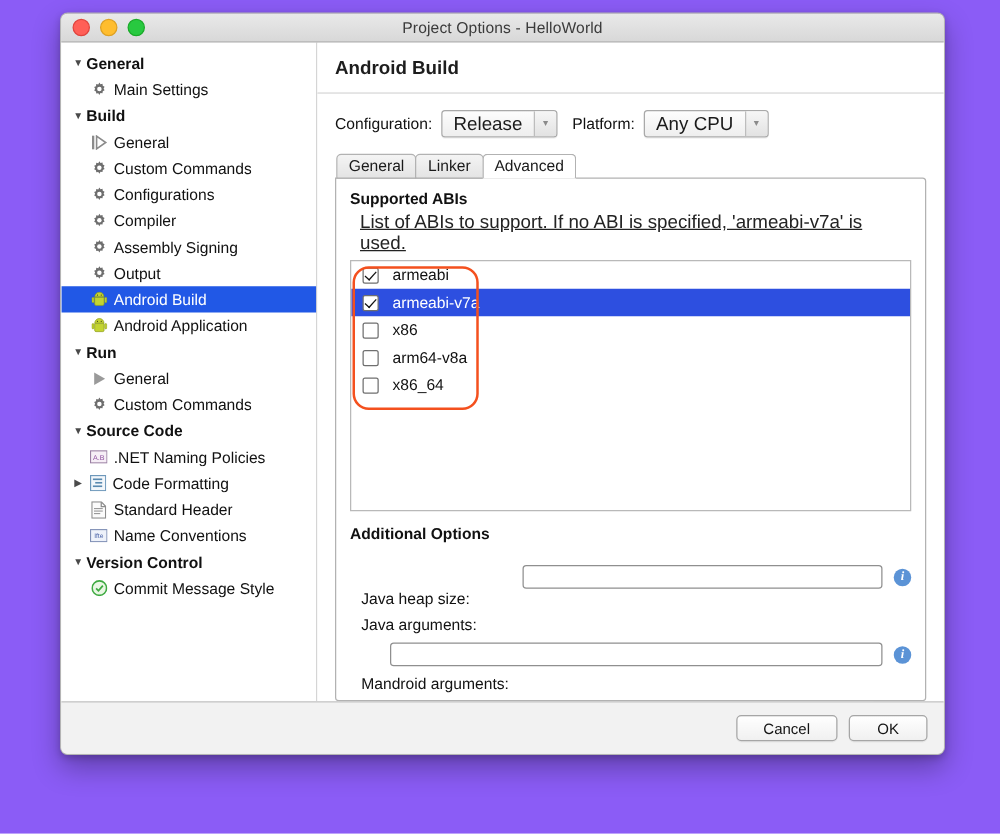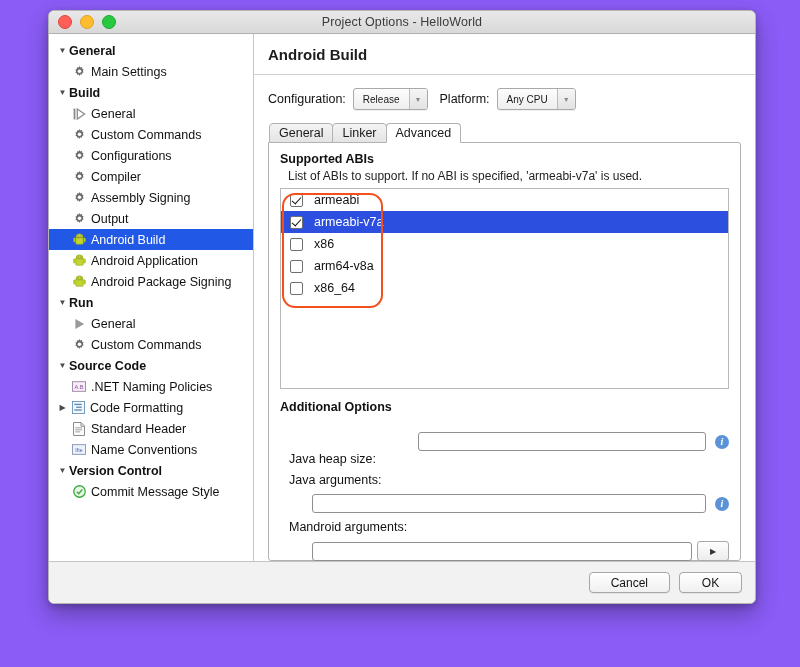--- a/index.html
+++ b/index.html
@@ -155,21 +155,21 @@
     border-radius: 3px;
     background: linear-gradient(to bottom,#fdfdfd,#eeeeee);
     box-shadow: 0 1px 0 rgba(0,0,0,0.06);
     overflow: hidden;
     align-items: stretch;
   }
   .combo .val {
     padding: 0 9px;
     display: flex;
     align-items: center;
-    font-size: 10px;
+    font-size: 15px;
     color: #1a1a1a;
   }
   .combo .arrow {
     width: 17px;
     border-left: 1px solid #bdbdbd;
     background: linear-gradient(to bottom,#f6f6f6,#e2e2e2);
     display: flex; align-items: center; justify-content: center;
     color: #8a8a8a; font-size: 7px;
   }
 
@@ -213,23 +213,24 @@
     box-sizing: border-box;
   }
 
   .sec-title {
     font-size: 12.5px;
     font-weight: bold;
     color: #111;
     margin-bottom: 3px;
   }
   .sec-desc {
-    font-size: 12px;
+    font-size: 15px;
     color: #232323;
     margin: 0 0 5px 8px;
+    text-decoration: underline;
   }
 
   
   .listbox {
     position: relative;
     border: 1px solid #b9b9b9;
     background: #fff;
     height: 201px;
     flex: 0 0 201px;
     box-sizing: border-box;
@@ -452,33 +453,20 @@
                 <svg width="13" height="14" viewBox="0 0 24 26">
                   <path fill="#c3d431" stroke="#8d9c1e" stroke-width="1" d="M5 9h14v10a2 2 0 0 1-2 2H7a2 2 0 0 1-2-2z"></path>
                   <path fill="#c3d431" stroke="#8d9c1e" stroke-width="1" d="M5.2 8.3a6.8 6.8 0 0 1 13.6 0z"></path>
                   <rect x="1" y="9" width="3" height="8" rx="1.5" fill="#c3d431" stroke="#8d9c1e" stroke-width="0.8"></rect>
                   <rect x="20" y="9" width="3" height="8" rx="1.5" fill="#c3d431" stroke="#8d9c1e" stroke-width="0.8"></rect>
                   <circle cx="9.2" cy="5.7" r="0.9" fill="#3a3a1a"></circle>
                   <circle cx="14.8" cy="5.7" r="0.9" fill="#3a3a1a"></circle>
                 </svg>
               </span>
               <span class="lbl">Android Application</span>
-            </div>
-            <div class="tree-row indent-2">
-              <span class="ico">
-                <svg width="13" height="14" viewBox="0 0 24 26">
-                  <path fill="#c3d431" stroke="#8d9c1e" stroke-width="1" d="M5 9h14v10a2 2 0 0 1-2 2H7a2 2 0 0 1-2-2z"></path>
-                  <path fill="#c3d431" stroke="#8d9c1e" stroke-width="1" d="M5.2 8.3a6.8 6.8 0 0 1 13.6 0z"></path>
-                  <rect x="1" y="9" width="3" height="8" rx="1.5" fill="#c3d431" stroke="#8d9c1e" stroke-width="0.8"></rect>
-                  <rect x="20" y="9" width="3" height="8" rx="1.5" fill="#c3d431" stroke="#8d9c1e" stroke-width="0.8"></rect>
-                  <circle cx="9.2" cy="5.7" r="0.9" fill="#3a3a1a"></circle>
-                  <circle cx="14.8" cy="5.7" r="0.9" fill="#3a3a1a"></circle>
-                </svg>
-              </span>
-              <span class="lbl">Android Package Signing</span>
             </div>
             <div class="tree-row group indent-1">
               <span class="disc">▼</span>
               <span class="lbl">Run</span>
             </div>
             <div class="tree-row indent-2">
               <span class="ico">
                 <svg width="13" height="12" viewBox="0 0 13 13">
                   <path d="M2 1 L11.5 6.5 L2 12 Z" fill="#9a9a9a"></path>
                 </svg>

